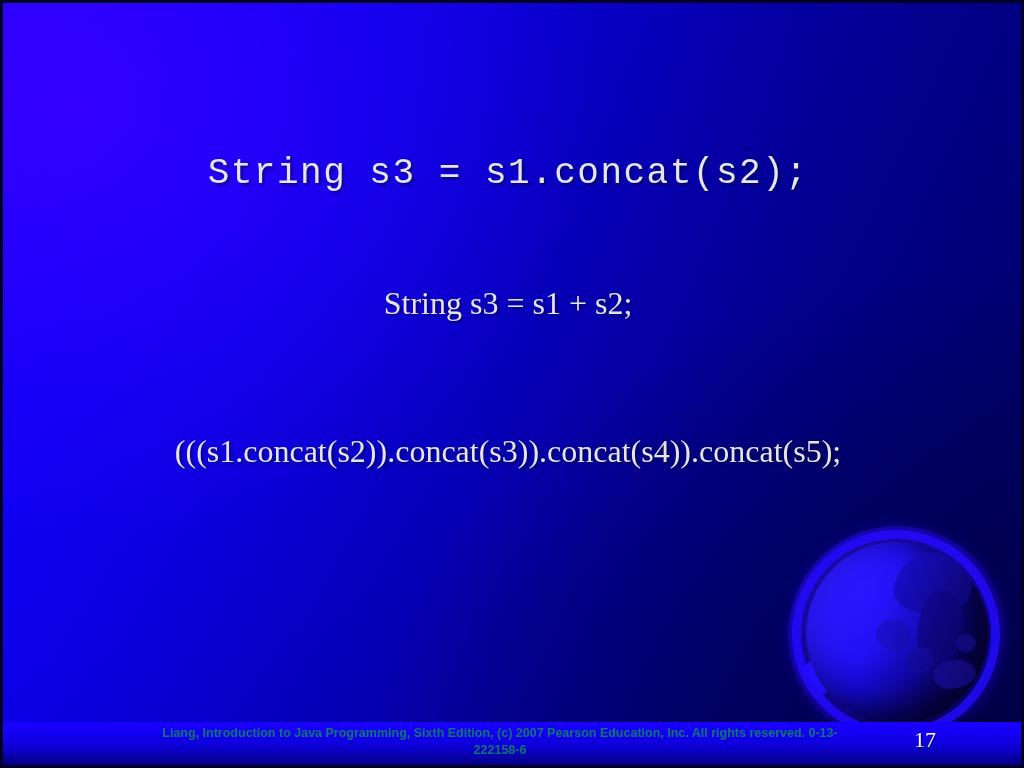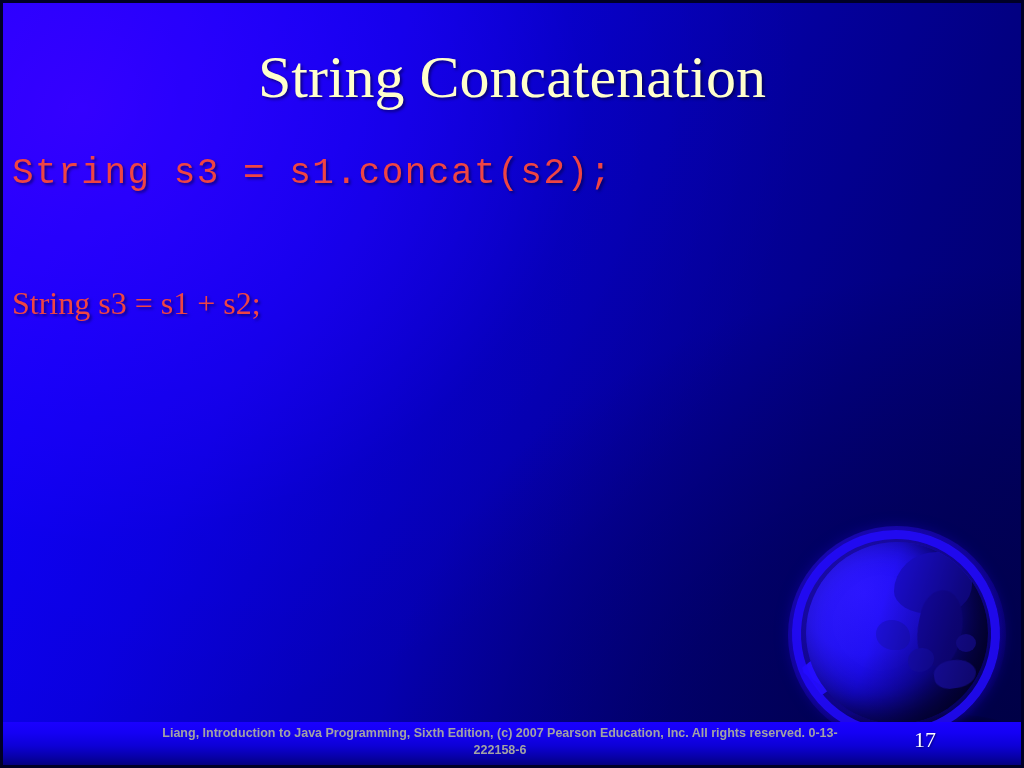--- a/index.html
+++ b/index.html
@@ -211,23 +211,24 @@
   }
 
   
   .body-block {
     position: absolute;
     left: 12px;
     top: 152px;
     right: 20px;
   }
   .line {
-    color: #ef4444;
+    color: #e5e5e5;
     white-space: nowrap;
     text-shadow: 2px 2px 3px rgba(0,0,45,0.55);
+    text-align: center;
   }
   .line.mono {
     font-family: "Liberation Mono", monospace;
     font-size: 36px;
     line-height: 44px;
     letter-spacing: 1.5px;
   }
   .line.serif {
     font-family: "Liberation Serif", serif;
     font-size: 32px;
@@ -250,21 +251,21 @@
       #0d00d6 52%,
       #0700a8 76%,
       #030070 100%);
   }
   .footer-text {
     position: absolute;
     left: 140px;
     width: 720px;
     top: 725px;
     text-align: center;
-    color: #a3a3a3;
+    color: #0f766e;
     font-family: "Liberation Sans", sans-serif;
     font-size: 12.5px;
     line-height: 17px;
     font-weight: bold;
   }
   .page-number {
     position: absolute;
     left: 905px;
     top: 727px;
     width: 40px;
@@ -294,28 +295,28 @@
       <div class="land a"></div>
       <div class="land b"></div>
       <div class="land c"></div>
       <div class="land d"></div>
       <div class="land e"></div>
       <div class="land f"></div>
       <div class="globe-shade"></div>
     </div>
   </div>
 
-  <div class="title">String Concatenation</div>
 
   <div class="body-block">
     <div class="line mono">String s3 = s1.concat(s2);</div>
     <div class="spacer-big"></div>
     <div class="line serif">String s3 = s1 + s2;</div>
     <div class="spacer-mid"></div>
     <div class="spacer-small"></div>
+    <div class="line serif">(((s1.concat(s2)).concat(s3)).concat(s4)).concat(s5);</div>
   </div>
 
   <div class="footer-band"></div>
   <div class="footer-text">Liang, Introduction to Java Programming, Sixth Edition, (c) 2007 Pearson Education, Inc. All rights reserved. 0-13-222158-6</div>
   <div class="page-number">17</div>
 
   <div class="frame"></div>
 </div>
 
 </body></html>

